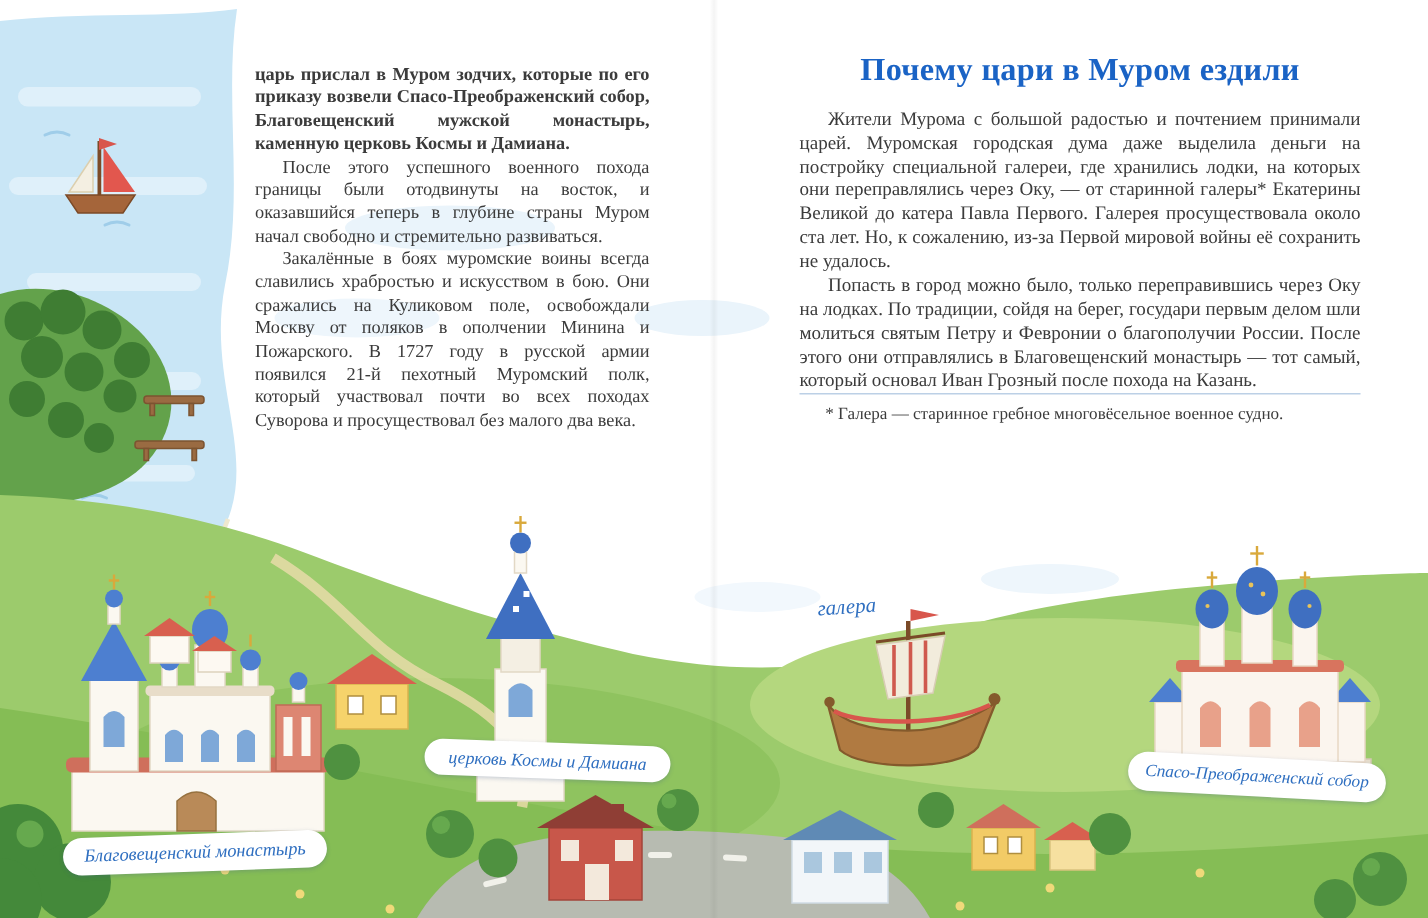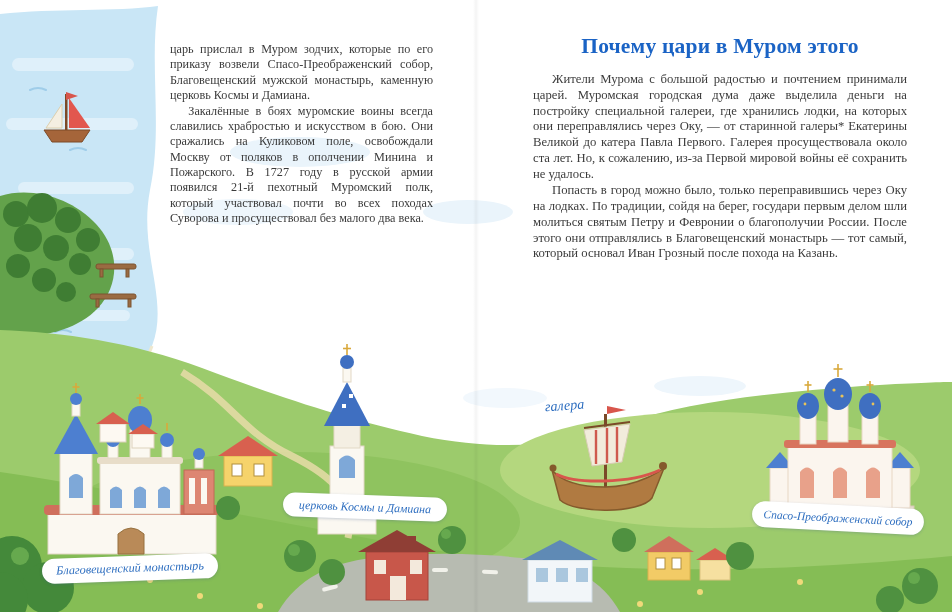--- a/index.html
+++ b/index.html
@@ -7,21 +7,21 @@
           font-family:"Liberation Serif", serif;}
   .illu{position:absolute;left:0;top:0;z-index:0;}
   .spine{position:absolute;left:473px;top:0;width:6px;height:612px;z-index:1;
          background:linear-gradient(90deg,rgba(0,0,0,0),rgba(0,0,0,0.045),rgba(0,0,0,0));}
   .text-col{position:absolute;z-index:2;color:#3b3b3b;text-align:justify;hyphens:auto;}
   .left-col{left:170px;top:42px;width:263px;font-size:12.2px;line-height:1.26;}
   .right-col{left:533px;top:34px;width:374px;font-size:12.7px;line-height:1.25;}
   .page-title{color:#1a63c5;font-size:21.5px;font-weight:600;text-align:center;
               margin:0 0 12px 0;letter-spacing:.2px;line-height:1.2;}
   .text-col p{margin:0;text-indent:1.5em;}
-  .text-col p.no-indent{text-indent:0;}
+  .text-col p.no-indent{text-indent:0;font-weight:bold;}
   .footnote{margin-top:13px;padding-top:6px;border-top:1px solid #bcd0e6;
             font-size:11.4px;text-indent:0;text-align:left;}
   .banner{position:absolute;z-index:2;background:#ffffff;border-radius:13px;
           color:#2f6fc0;font-style:italic;display:flex;align-items:center;justify-content:center;
           box-shadow:0 1px 3px rgba(60,90,140,.28);white-space:nowrap;}
   .banner-monastery{left:42px;top:556px;width:176px;height:25px;font-size:12.2px;transform:rotate(-2deg);}
   .banner-church{left:283px;top:495px;width:164px;height:24px;font-size:11.8px;transform:rotate(2deg);}
   .banner-cathedral{left:752px;top:505px;width:172px;height:26px;font-size:11.5px;transform:rotate(3deg);}
   .galley-label{position:absolute;z-index:2;left:545px;top:398px;color:#2f6fc0;
                 font-style:italic;font-size:14px;transform:rotate(-4deg);}
@@ -272,27 +272,29 @@
         <circle cx="260" cy="606" r="3"></circle>
           <circle cx="640" cy="604" r="3"></circle>
       </g>
     </g>
   </svg>
 
   <div class="spine"></div>
 
   <div class="text-col left-col">
     <p class="no-indent">царь прислал в Муром зодчих, которые по его приказу возвели Спасо-Преображенский собор, Благовещенский мужской монастырь, каменную церковь Космы и Дамиана.</p>
+    <p>После этого успешного военного похода границы были отодвинуты на восток, и оказавшийся теперь в глубине страны Муром начал свободно и стремительно развиваться.</p>
     <p>Закалённые в боях муромские воины всегда славились храбростью и искусством в бою. Они сражались на Куликовом поле, освобождали Москву от поляков в ополчении Минина и Пожарского. В 1727 году в русской армии появился 21-й пехотный Муромский полк, который участвовал почти во всех походах Суворова и просуществовал без малого два века.</p>
   </div>
 
   <div class="text-col right-col">
-    <h1 class="page-title">Почему цари в Муром этого</h1>
+    <h1 class="page-title">Почему цари в Муром ездили</h1>
     <p>Жители Мурома с большой радостью и почтением принимали царей. Муромская городская дума даже выделила деньги на постройку специальной галереи, где хранились лодки, на которых они переправлялись через Оку, — от старинной галеры* Екатерины Великой до катера Павла Первого. Галерея просуществовала около ста лет. Но, к сожалению, из-за Первой мировой войны её сохранить не удалось.</p>
     <p>Попасть в город можно было, только переправившись через Оку на лодках. По традиции, сойдя на берег, государи первым делом шли молиться святым Петру и Февронии о благополучии России. После этого они отправлялись в Благовещенский монастырь — тот самый, который основал Иван Грозный после похода на Казань.</p>
+    <p class="footnote">* Галера — старинное гребное многовёсельное военное судно.</p>
   </div>
 
   <div class="banner banner-monastery">Благовещенский монастырь</div>
   <div class="banner banner-church">церковь Космы и Дамиана</div>
   <div class="banner banner-cathedral">Спасо-Преображенский собор</div>
   <div class="galley-label">галера</div>
 
 </div>
 
 </body></html>

